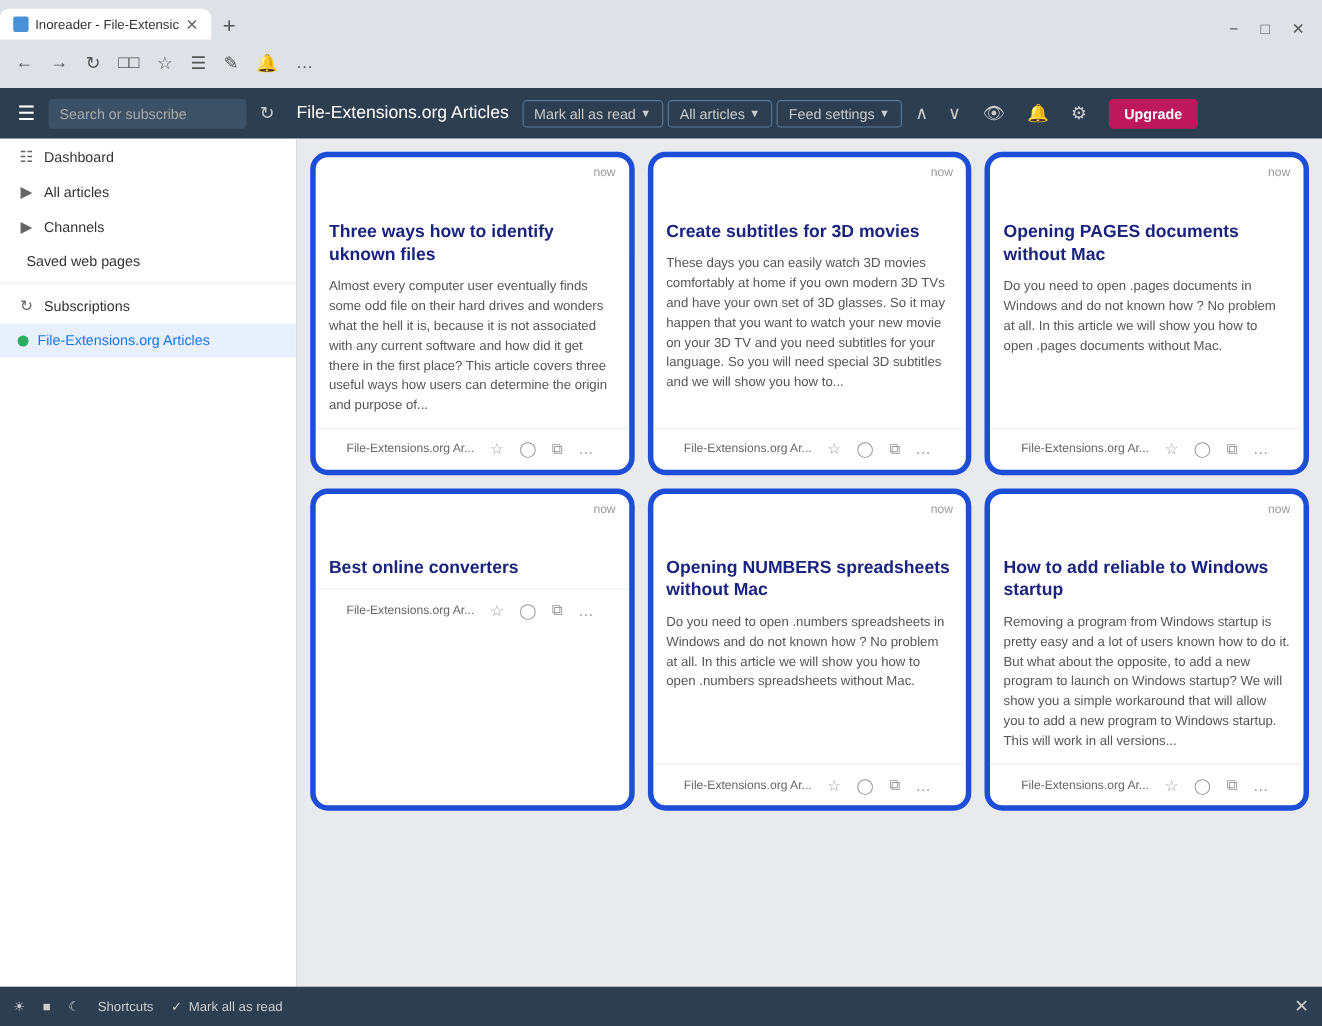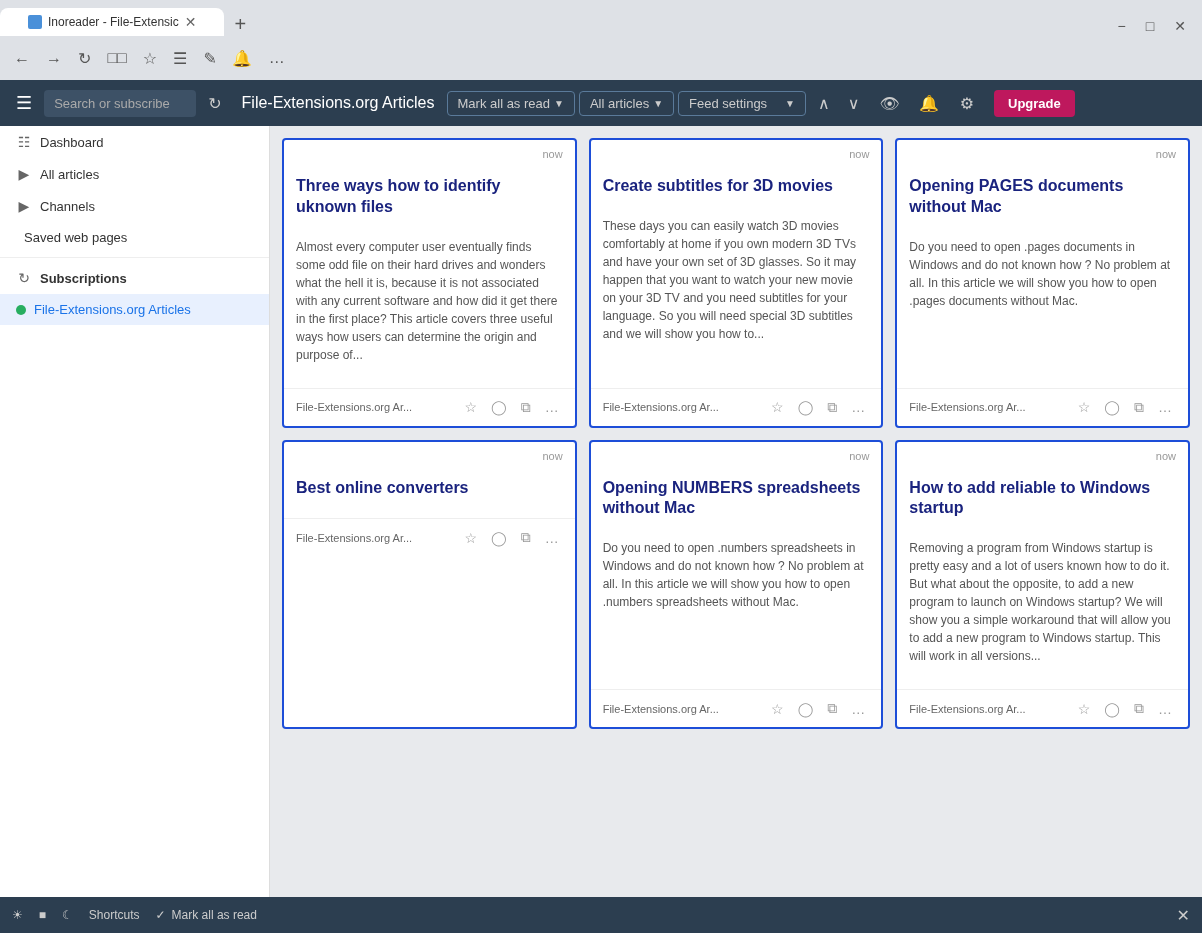--- a/index.html
+++ b/index.html
@@ -1,68 +1,68 @@
 <!DOCTYPE html>
 <html><head>
   <meta charset="utf-8">
   <style>
     * { box-sizing: border-box; margin: 0; padding: 0; }
     body { font-family: Arial, sans-serif; font-size: 13px; background: #f0f2f5; overflow: hidden; }
 
     
     .browser-chrome { background: #dee1e6; width: 1202px; }
     .browser-tab-bar { display: flex; align-items: flex-end; padding: 8px 0 0 0; background: #dee1e6; height: 36px; }
-    .browser-tab { display: flex; align-items: center; background: #fff; border-radius: 8px 8px 0 0; padding: 0 28px; height: 28px; font-size: 12px; color: #333; gap: 6px; min-width: 180px; }
+    .browser-tab { display: flex; align-items: center; background: #fff; border-radius: 8px 8px 0 0; padding: 0 12px; height: 28px; font-size: 12px; color: #333; gap: 6px; min-width: 180px; }
     .browser-tab .tab-icon { width: 14px; height: 14px; background: #4a90d9; border-radius: 2px; display: inline-block; }
     .browser-tab .tab-close { margin-left: auto; cursor: pointer; color: #666; font-size: 14px; }
     .browser-nav { display: flex; align-items: center; background: #dee1e6; padding: 4px 8px; gap: 4px; height: 44px; }
     .nav-btn { background: none; border: none; cursor: pointer; color: #555; font-size: 16px; padding: 4px 6px; border-radius: 4px; }
     .address-bar { flex: 1; background: #fff; border: 1px solid #ccc; border-radius: 20px; padding: 4px 12px; font-size: 13px; color: #333; }
     .nav-right { display: flex; align-items: center; gap: 4px; }
 
     
     .app-container { display: flex; flex-direction: column; height: calc(933px - 36px - 44px); }
 
     
     .toolbar { display: flex; align-items: center; background: #2c3e50; color: #fff; height: 46px; padding: 0 8px; gap: 4px; flex-shrink: 0; }
     .toolbar-menu-btn { background: none; border: none; color: #fff; font-size: 18px; cursor: pointer; padding: 4px 8px; }
-    .toolbar-search { background: #3d5166; border: none; border-radius: 4px; color: #fff; padding: 6px 10px; width: 152px; font-size: 13px; }
+    .toolbar-search { background: #3d5166; border: none; border-radius: 4px; color: #fff; padding: 6px 10px; width: 180px; font-size: 13px; }
     .toolbar-search::placeholder { color: #aaa; }
     .toolbar-refresh { background: none; border: none; color: #ccc; font-size: 16px; cursor: pointer; padding: 4px 8px; }
     .toolbar-title { color: #fff; font-size: 16px; font-weight: normal; padding: 0 8px; }
     .toolbar-mark-read { display: flex; align-items: center; background: none; border: 1px solid #5a7a9a; border-radius: 4px; color: #ccc; padding: 4px 10px; cursor: pointer; font-size: 13px; gap: 4px; }
     .toolbar-all-articles { display: flex; align-items: center; background: none; border: 1px solid #5a7a9a; border-radius: 4px; color: #ccc; padding: 4px 10px; cursor: pointer; font-size: 13px; gap: 4px; }
-    .toolbar-feed-settings { display: flex; align-items: center; background: none; border: 1px solid #5a7a9a; border-radius: 4px; color: #ccc; padding: 4px 10px; cursor: pointer; font-size: 13px; gap: 18px; }
+    .toolbar-feed-settings { display: flex; align-items: center; background: none; border: 1px solid #5a7a9a; border-radius: 4px; color: #ccc; padding: 4px 10px; cursor: pointer; font-size: 13px; gap: 4px; }
     .toolbar-nav-arrows { display: flex; gap: 2px; }
     .toolbar-icon-btn { background: none; border: none; color: #ccc; font-size: 16px; cursor: pointer; padding: 4px 8px; }
     .upgrade-btn { background: #be185d; border: none; border-radius: 4px; color: #fff; padding: 6px 14px; cursor: pointer; font-size: 13px; font-weight: bold; margin-left: 8px; }
 
     
     .main-area { display: flex; flex: 1; overflow: hidden; }
 
     
     .sidebar { width: 270px; background: #fff; border-right: 1px solid #ddd; overflow-y: auto; flex-shrink: 0; }
     .sidebar-item { display: flex; align-items: center; padding: 8px 16px; cursor: pointer; color: #333; font-size: 13px; gap: 8px; }
     .sidebar-item.active { background: #e8f0fe; color: #1a73e8; }
     .sidebar-item .icon { color: #666; font-size: 14px; width: 16px; text-align: center; }
     .sidebar-section-item { padding: 8px 16px 8px 24px; }
     .sidebar-divider { height: 1px; background: #eee; margin: 4px 0; }
-    .sidebar-label { font-weight: bold; }
+    .sidebar-label { font-weight: normal; }
 
     
     .content-area { flex: 1; overflow-y: auto; padding: 12px; background: #e8eaed; }
     .articles-grid { display: grid; grid-template-columns: repeat(3, 1fr); gap: 12px; }
 
     
-    .article-card { background: #fff; border-radius: 4px; border: 2px solid #1d4ed8; overflow: hidden; display: flex; flex-direction: column; gap: 12px; }
+    .article-card { background: #fff; border-radius: 16px; border: 5px solid #1d4ed8; overflow: hidden; display: flex; flex-direction: column; }
     .article-card-header { display: flex; justify-content: flex-end; padding: 8px 12px 0 12px; }
     .article-timestamp { color: #999; font-size: 11px; }
-    .article-title { font-size: 16px; font-weight: bold; color: #1a237e; padding: 4px 12px 8px 12px; line-height: 1.3; }
+    .article-title { font-size: 16px; font-weight: bold; color: #1a237e; padding: 4px 12px 8px 12px; line-height: 1.3; margin-top: 34px; }
     .article-excerpt { font-size: 12px; color: #555; padding: 0 12px 12px 12px; line-height: 1.5; flex: 1; }
-    .article-footer { display: flex; align-items: center; padding: 8px 12px; border-top: 1px solid #eee; gap: 6px; }
+    .article-footer { display: flex; align-items: center; padding: 8px 28px; border-top: 1px solid #eee; gap: 6px; }
     .article-source { font-size: 11px; color: #666; flex: 1; overflow: hidden; text-overflow: ellipsis; white-space: nowrap; }
     .article-action-btn { background: none; border: none; color: #999; cursor: pointer; font-size: 14px; padding: 2px 4px; }
 
     
     .bottom-bar { background: #2c3e50; color: #ccc; height: 36px; display: flex; align-items: center; padding: 0 12px; gap: 16px; flex-shrink: 0; }
     .bottom-bar-btn { background: none; border: none; color: #ccc; cursor: pointer; font-size: 12px; display: flex; align-items: center; gap: 4px; }
     .bottom-bar-mark-read { display: flex; align-items: center; gap: 6px; color: #ccc; font-size: 12px; cursor: pointer; background: none; border: none; }
     .bottom-close { margin-left: auto; background: none; border: none; color: #ccc; cursor: pointer; font-size: 16px; }
 
     .chevron { font-size: 10px; }

